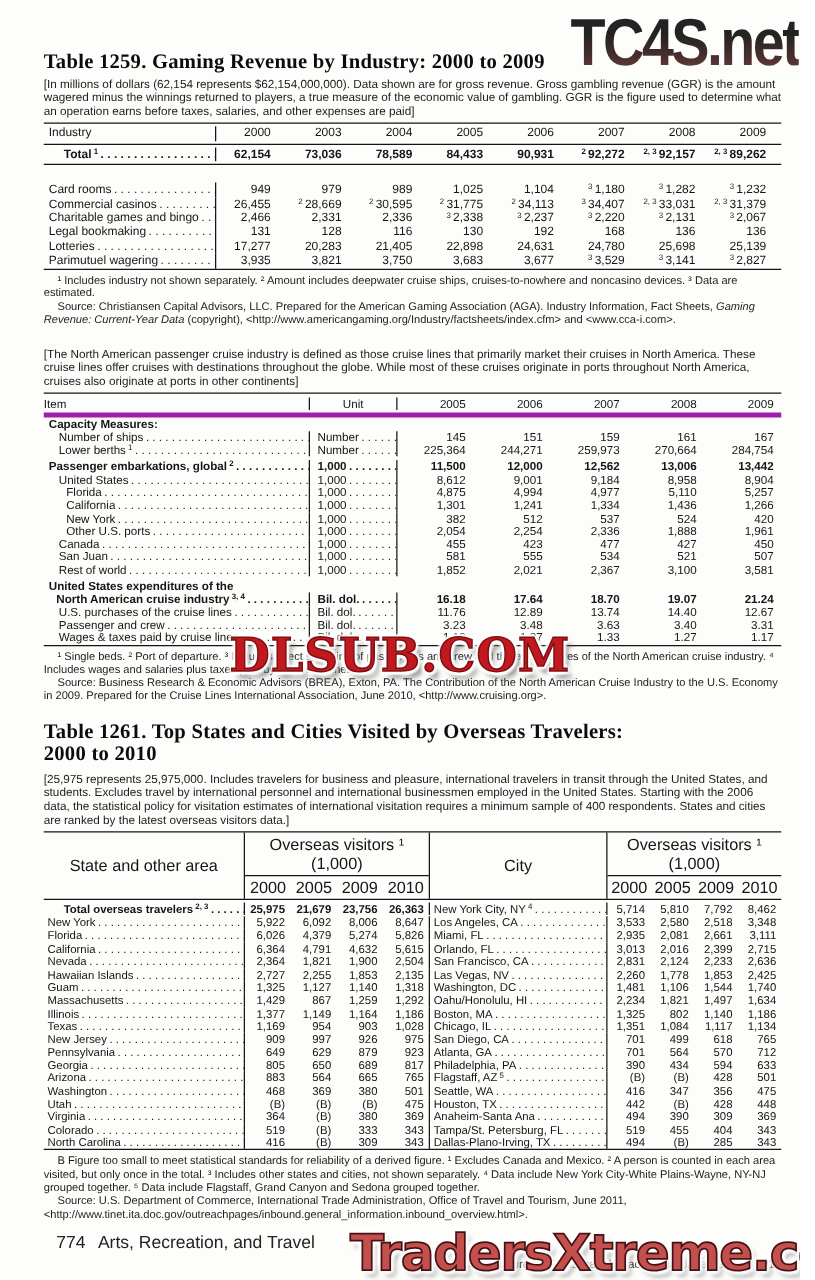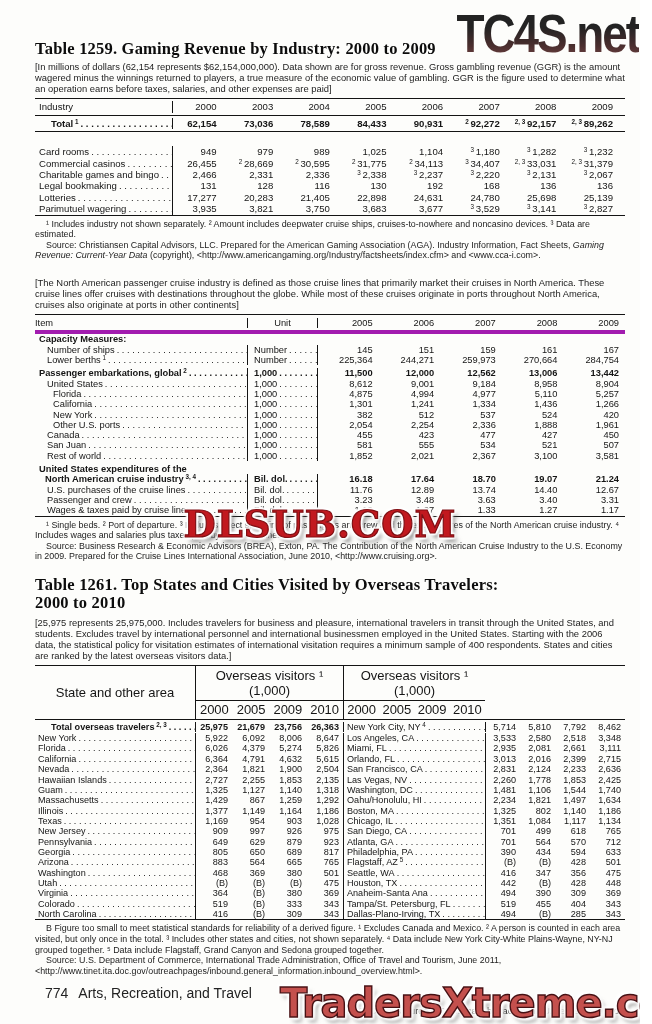--- a/index.html
+++ b/index.html
@@ -474,20 +474,21 @@
           <div class="side">State and other area</div>
           <div class="grp vr">
             <div class="gtop">Overseas visitors ¹ (1,000)</div>
             <div class="gyrs">
               <div>2000</div>
               <div>2005</div>
               <div>2009</div>
               <div>2010</div>
             </div>
           </div>
+          <div class="side vr">City</div>
           <div class="grp vr">
             <div class="gtop">Overseas visitors ¹ (1,000)</div>
             <div class="gyrs">
               <div>2000</div>
               <div>2005</div>
               <div>2009</div>
               <div>2010</div>
             </div>
           </div>
         </div>

